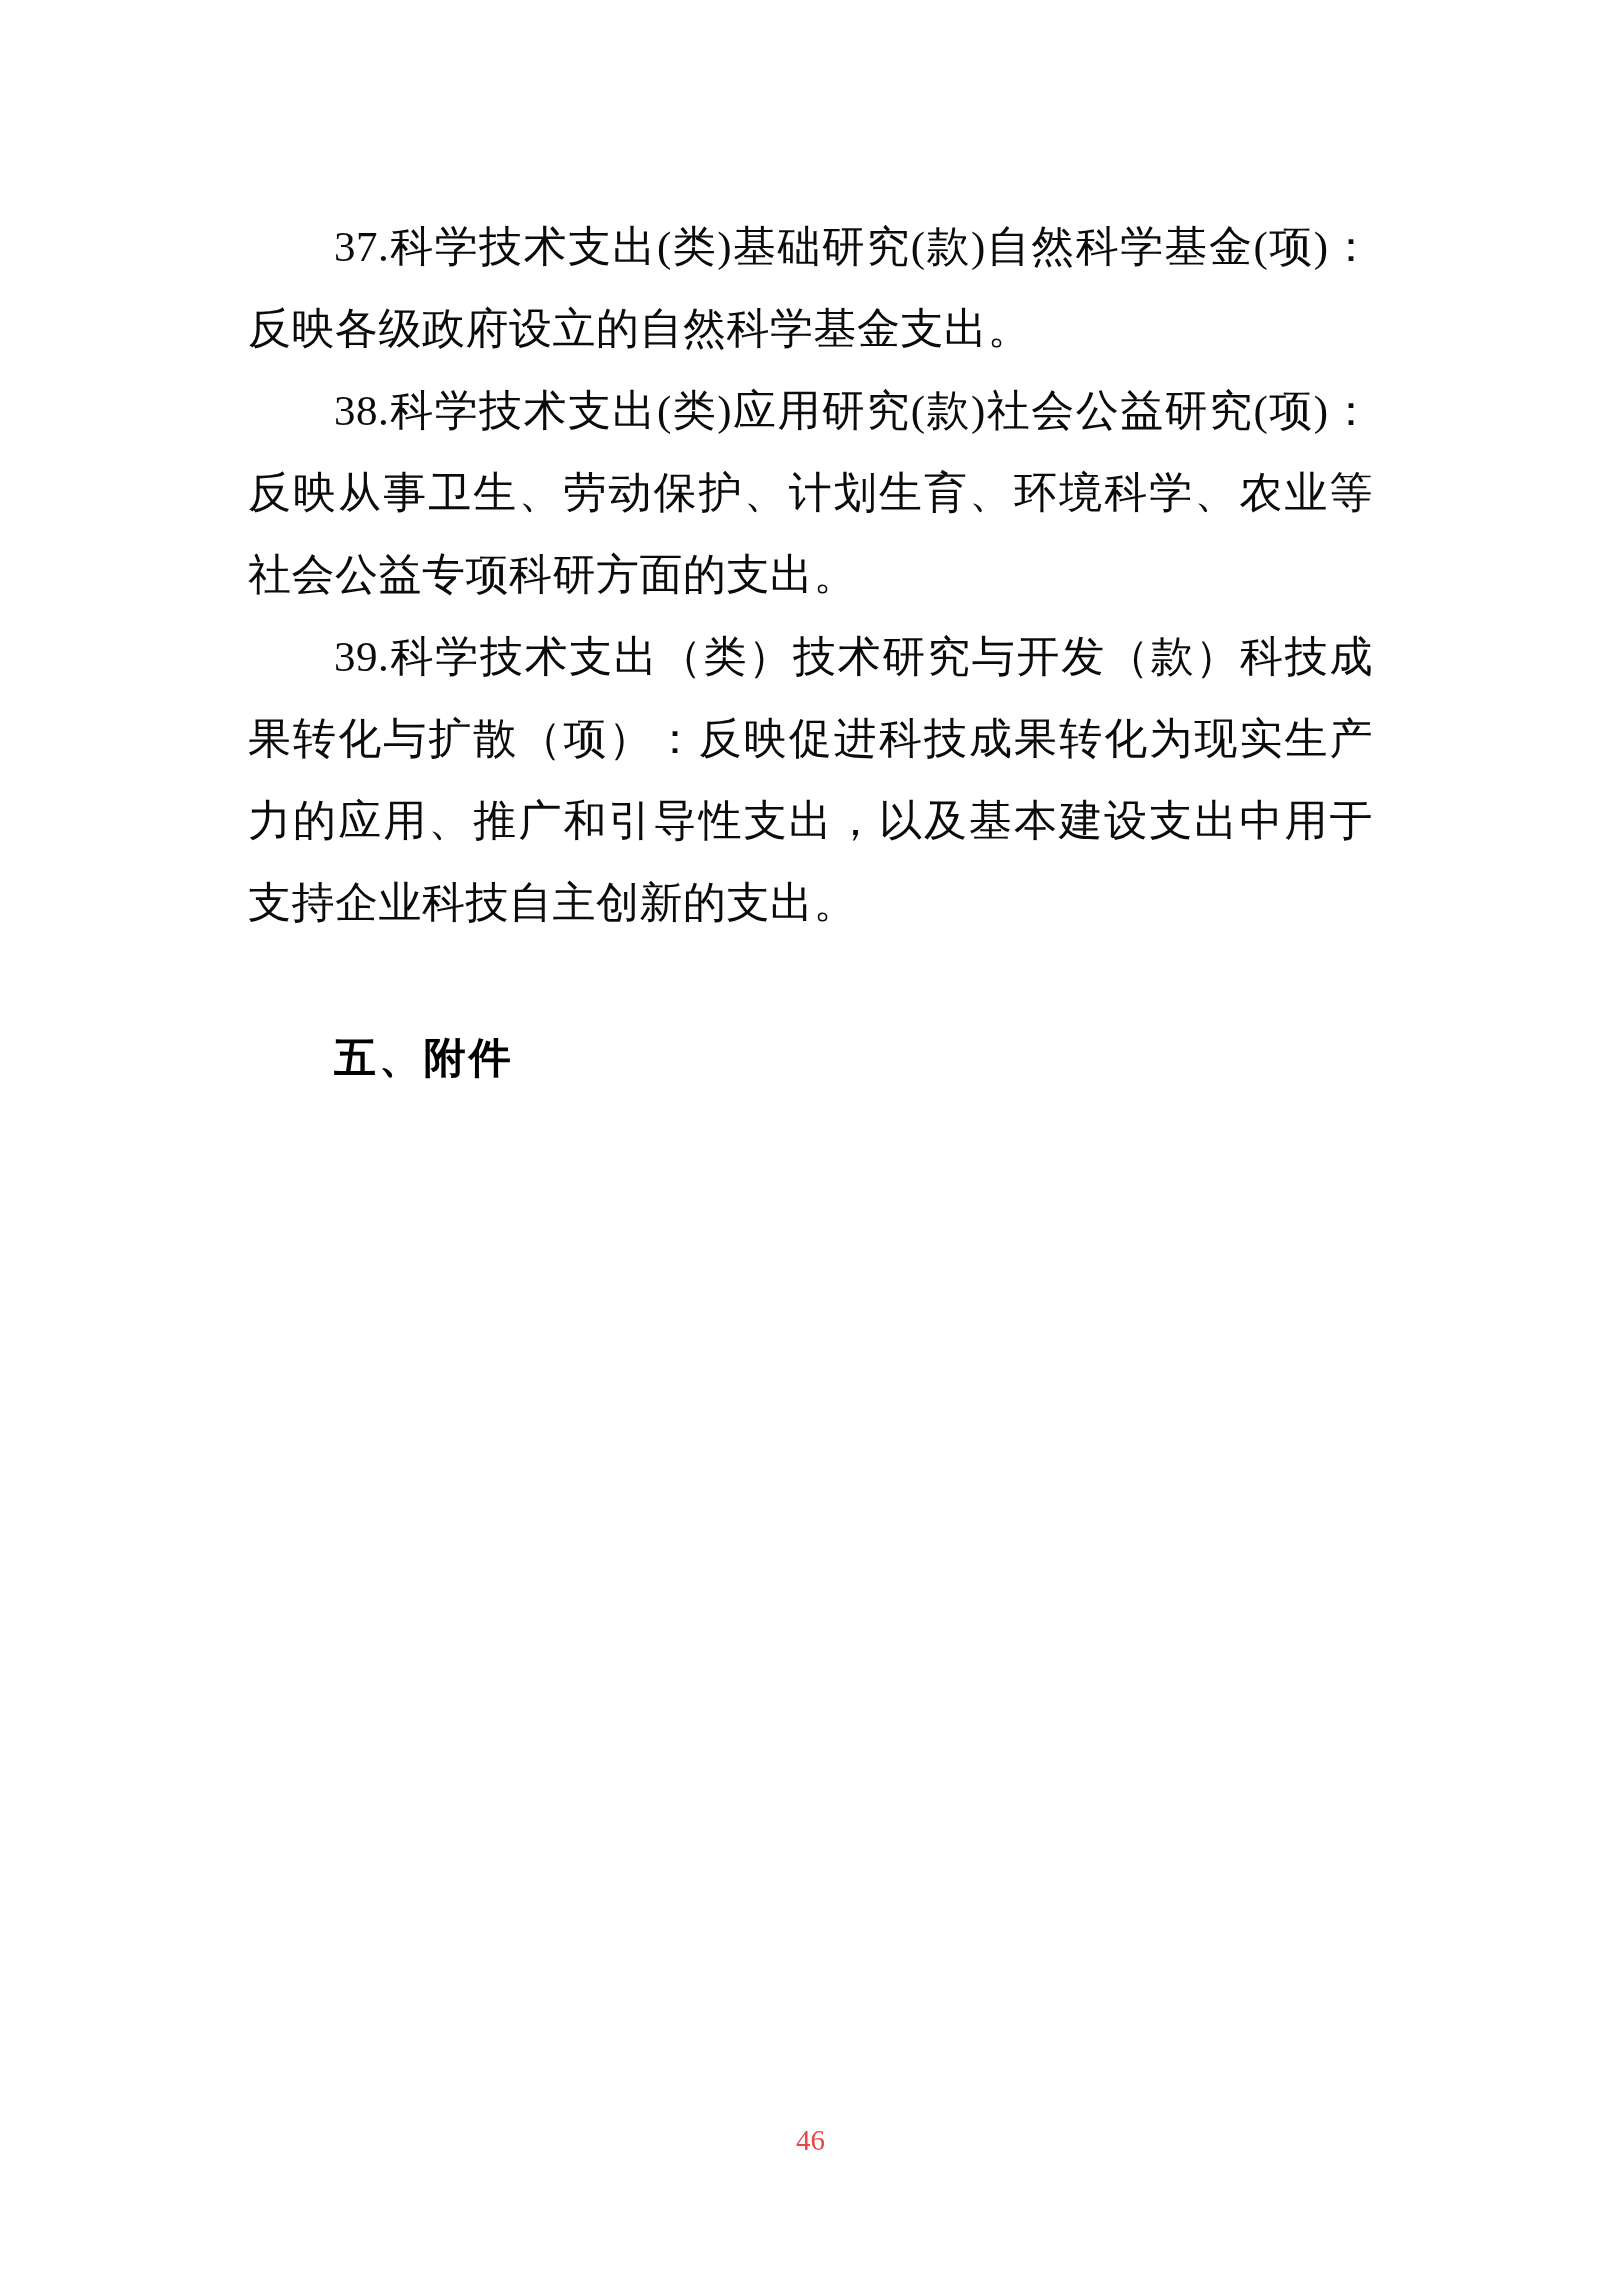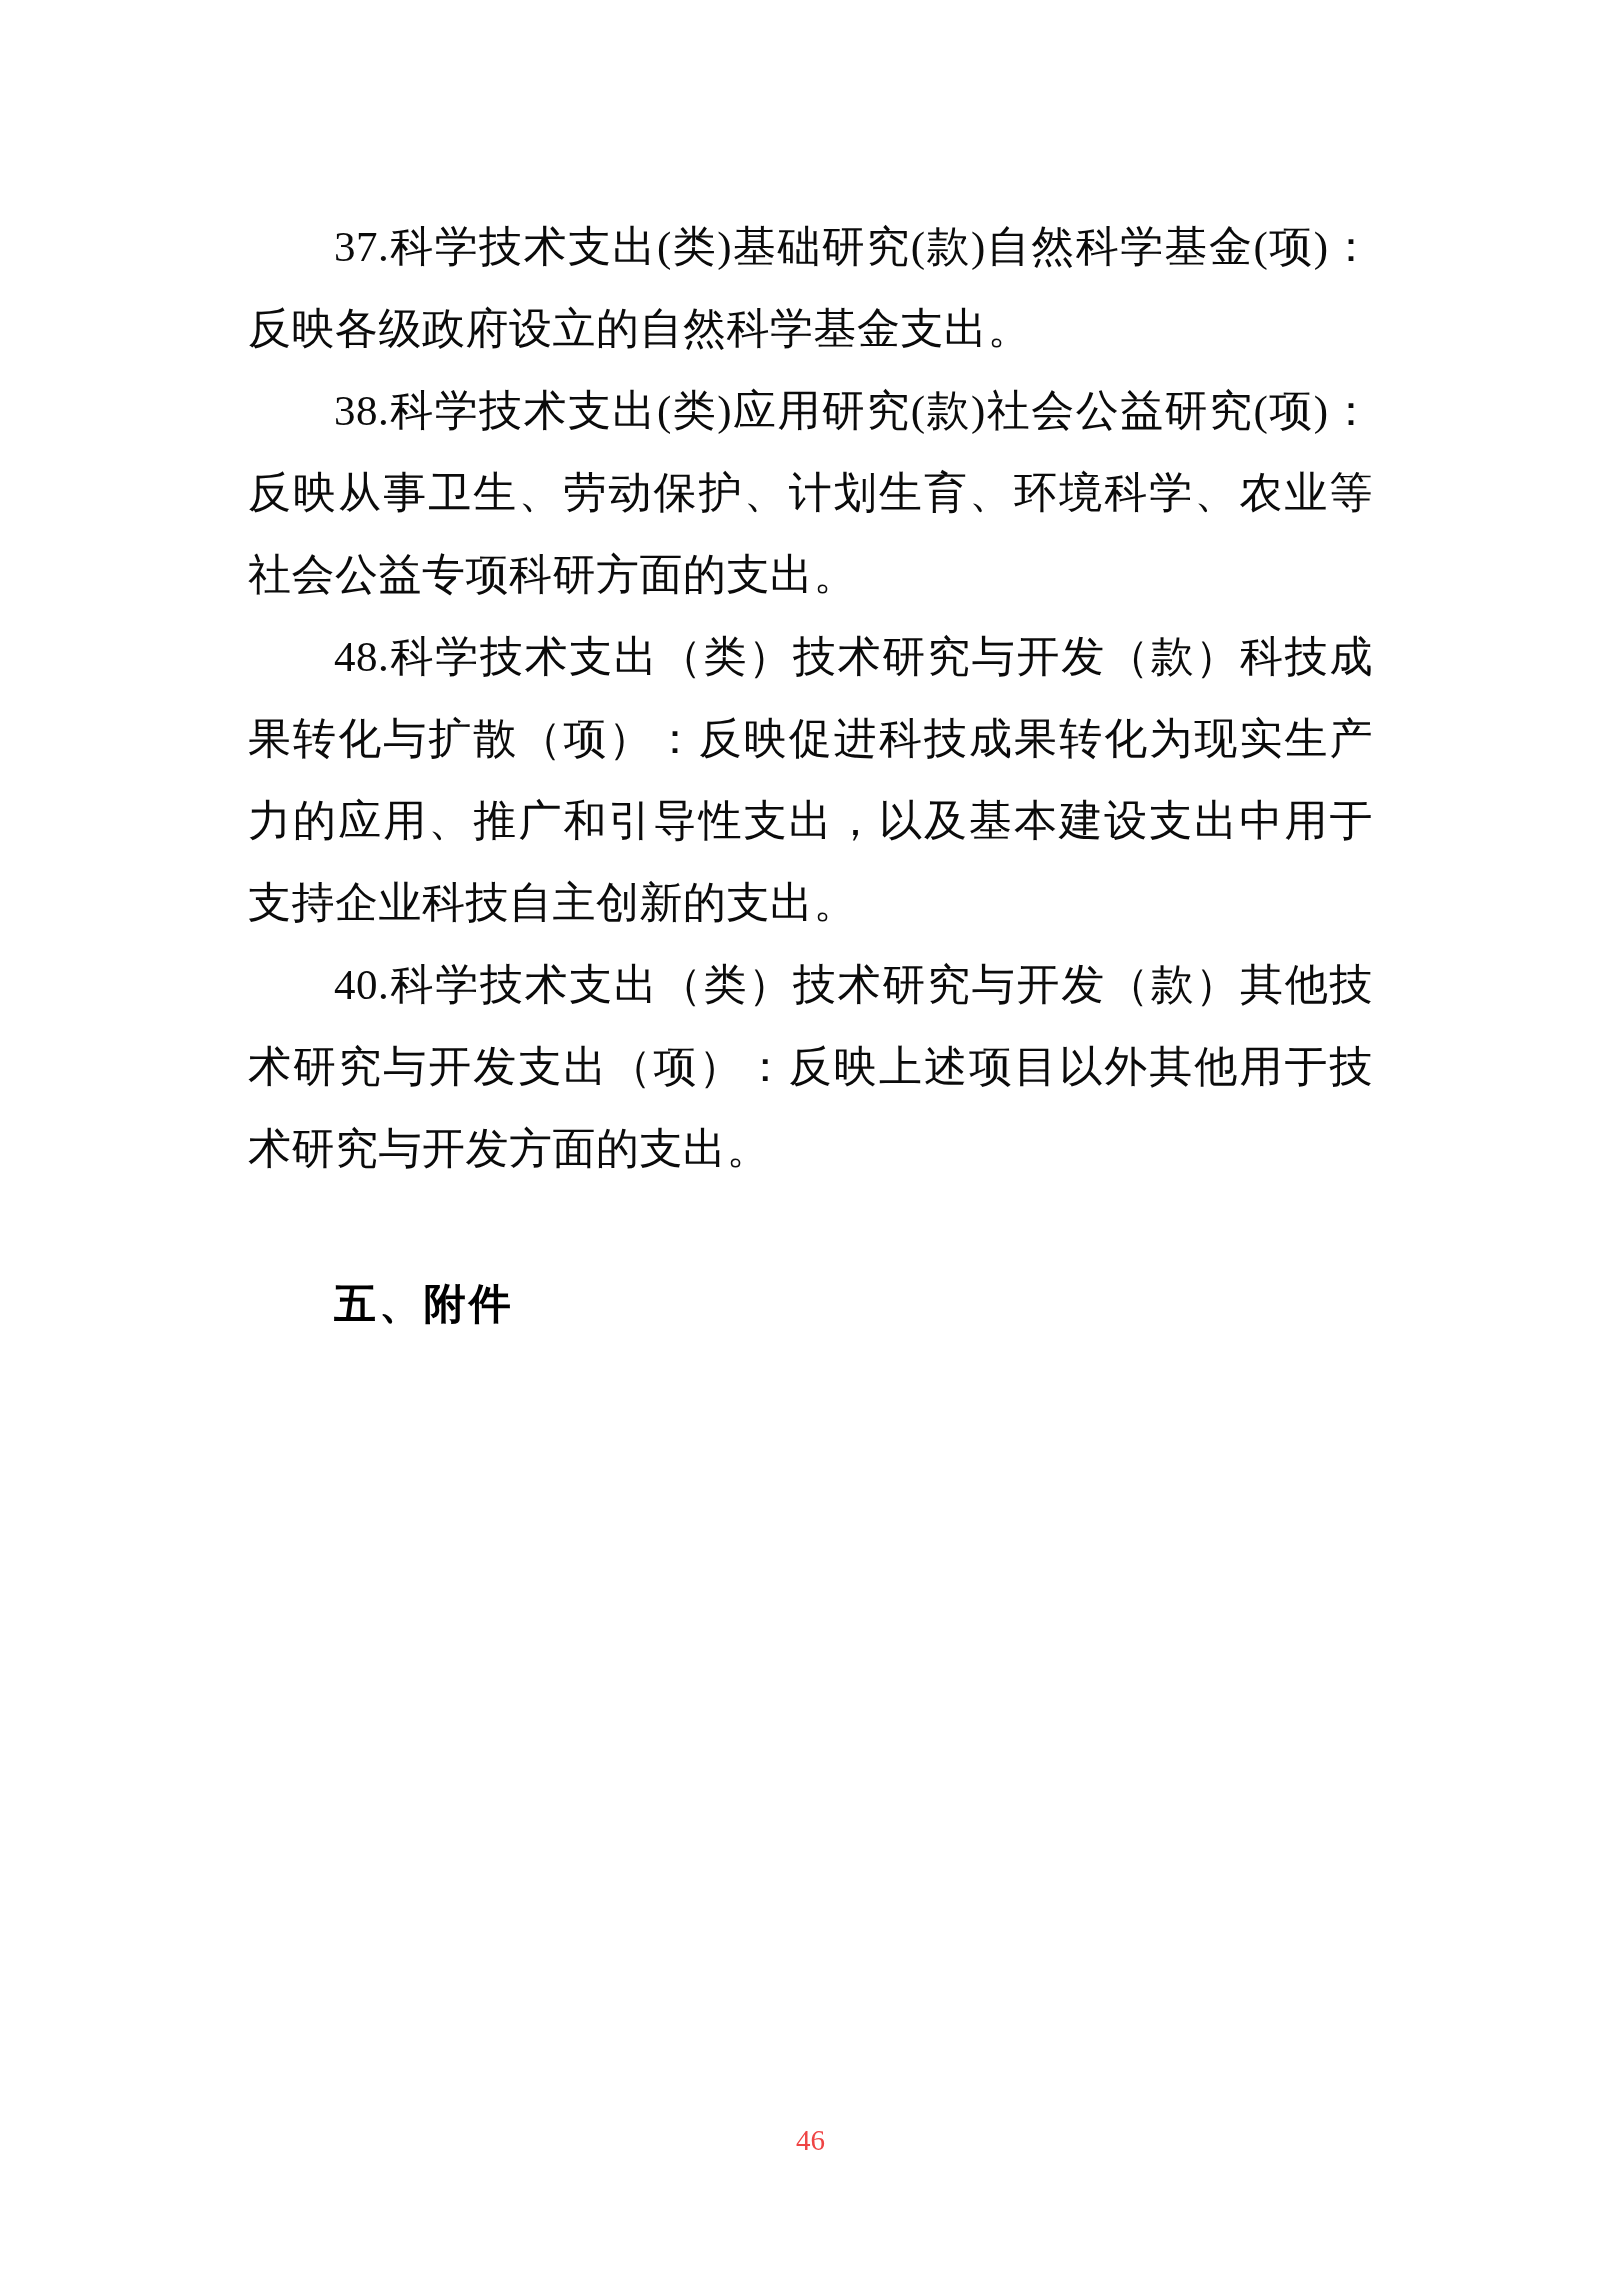--- a/index.html
+++ b/index.html
@@ -55,19 +55,18 @@
       color: #ef4444;
     }
   </style>
 </head>
 <body>
 
 <div class="page">
   <div class="content">
     <p class="para">37.科学技术支出(类)基础研究(款)自然科学基金(项)：反映各级政府设立的自然科学基金支出。</p>
     <p class="para">38.科学技术支出(类)应用研究(款)社会公益研究(项)：反映从事卫生、劳动保护、计划生育、环境科学、农业等社会公益专项科研方面的支出。</p>
-    <p class="para">48.科学技术支出（类）技术研究与开发（款）科技成果转化与扩散（项）：反映促进科技成果转化为现实生产力的应用、推广和引导性支出，以及基本建设支出中用于支持企业科技自主创新的支出。</p>
-    <p class="para">40.科学技术支出（类）技术研究与开发（款）其他技术研究与开发支出（项）：反映上述项目以外其他用于技术研究与开发方面的支出。</p>
+    <p class="para">39.科学技术支出（类）技术研究与开发（款）科技成果转化与扩散（项）：反映促进科技成果转化为现实生产力的应用、推广和引导性支出，以及基本建设支出中用于支持企业科技自主创新的支出。</p>
     <h2 class="heading">五、附件</h2>
   </div>
   <div class="page-number">46</div>
 </div>
 
 
 </body></html>

